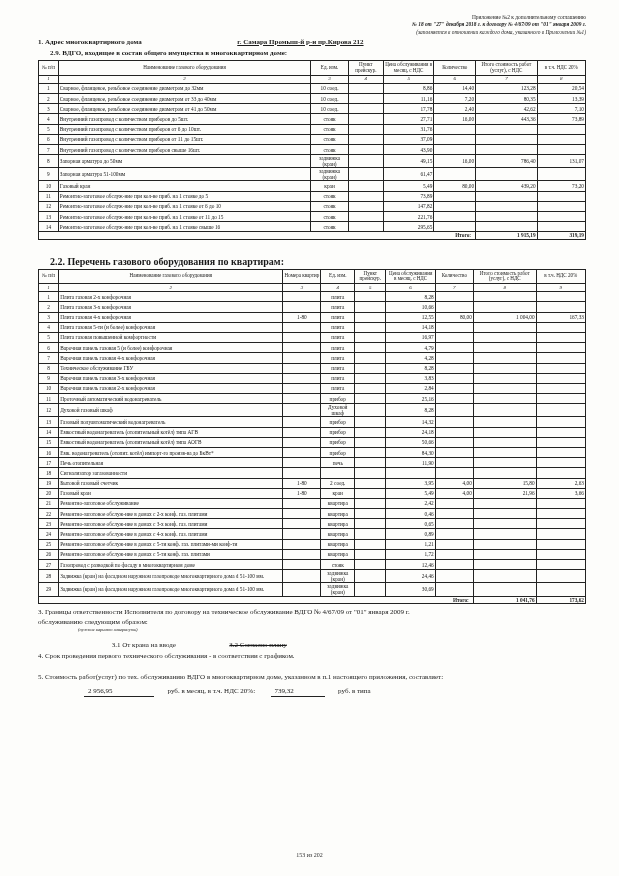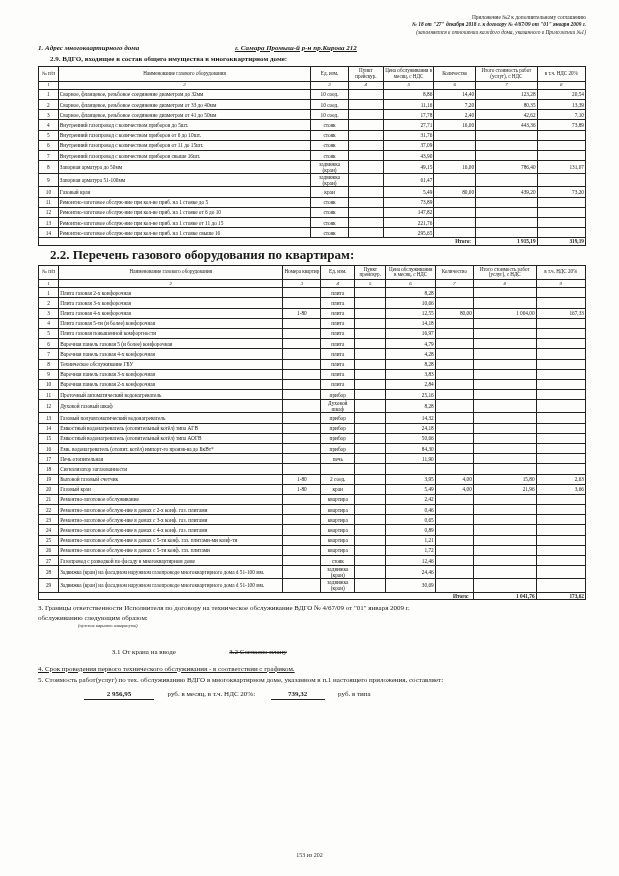--- a/index.html
+++ b/index.html
@@ -74,39 +74,39 @@
     font-weight: bold;
     text-align: right;
     padding-right: 3px;
   }
   .totals td.lbl {
     text-align: right;
     padding-right: 4px;
     font-weight: bold;
   }
   .sub-title {
-    font-size: 13px;
+    font-size: 10px;
     font-weight: bold;
-    margin-top: 1px;
+    margin-top: 16px;
   }
   .foot {
     font-size: 7px;
     line-height: 1.45;
     margin-top: 3px;
   }
   .small-it {
     font-size: 4.6px;
     font-style: italic;
   }
   .strike { text-decoration: line-through; }
   .uline-val {
     display: inline-block;
     border-bottom: 0.8px solid #222;
-    text-align: center;
-    font-weight: bold;
+    text-align: left;
+    font-weight: normal;
     padding: 0 4px;
   }
   .pagenum {
     position: absolute;
     bottom: 18px;
     width: 100%;
     text-align: center;
     font-size: 6px;
     color: #333;
   }
@@ -116,21 +116,21 @@
 
 <div class="page">
   <div class="sheet">
 
     <div class="hdr">
       <div class="l1">Приложение №2 к дополнительному соглашению</div>
       <div class="l2">№ 18 от "27" декабря 2018 г. к договору № 4/67/09 от "01" января 2009 г.</div>
       <div>(заполняется в отношении каждого дома, указанного в Приложении №1)</div>
     </div>
 
-    <div class="para b" style="margin-top:7px;font-style:italic;">
+    <div class="para b" style="margin-top:1px;">
       <span>1. Адрес многоквартирного дома</span>
       <span style="display:inline-block;width:92px;"></span>
       <span class="u">г. Самара Промыш-й р-н пр.Кирова 212</span>
     </div>
 
     <div class="para b indent1">2.9. ВДГО, входящее в состав общего имущества в многоквартирном доме:</div>
 
     <table class="t">
       <colgroup>
         <col style="width:18px">
@@ -680,28 +680,28 @@
           <td>1 041,76</td>
           <td>173,62</td>
         </tr>
       </tfoot>
     </table>
 
     <div class="foot">
       <div>3. Границы ответственности Исполнителя по договору на техническое обслуживание ВДГО № 4/67/09 от "01" января 2009 г.</div>
       <div>обслуживанию следующим образом:</div>
       <div class="small-it" style="padding-left:40px;">(нужное вариант зачеркнуть)</div>
-      <div style="margin-top:17px;">
+      <div style="margin-top:6px;">
         <span style="display:inline-block;width:72px;"></span>
         <span>3.1  От крана на вводе</span>
         <span style="display:inline-block;width:50px;"></span>
         <span class="strike">3.2  Согласно плану</span>
       </div>
-      <div style="margin-top:7px;text-decoration:underline;">4. Срок проведения первого технического обслуживания - в соответствии с графиком.</div>
-      <div style="margin-top:1px;">5. Стоимость работ(услуг) по тех. обслуживанию ВДГО в многоквартирном доме, указанном в п.1 настоящего приложения, составляет:</div>
+      <div style="margin-top:1px;">4. Срок проведения первого технического обслуживания - в соответствии с графиком.</div>
+      <div style="margin-top:11px;">5. Стоимость работ(услуг) по тех. обслуживанию ВДГО в многоквартирном доме, указанном в п.1 настоящего приложения, составляет:</div>
       <div style="margin-top:4px; padding-left:46px;">
         <span class="uline-val" style="width:62px;">2 956,95</span>
         <span style="display:inline-block;width:10px;"></span>
         <span>руб. в месяц, в т.ч. НДС 20%:</span>
         <span style="display:inline-block;width:12px;"></span>
         <span class="uline-val" style="width:46px;">739,32</span>
         <span style="display:inline-block;width:10px;"></span>
         <span>руб. в типа</span>
       </div>
     </div>

